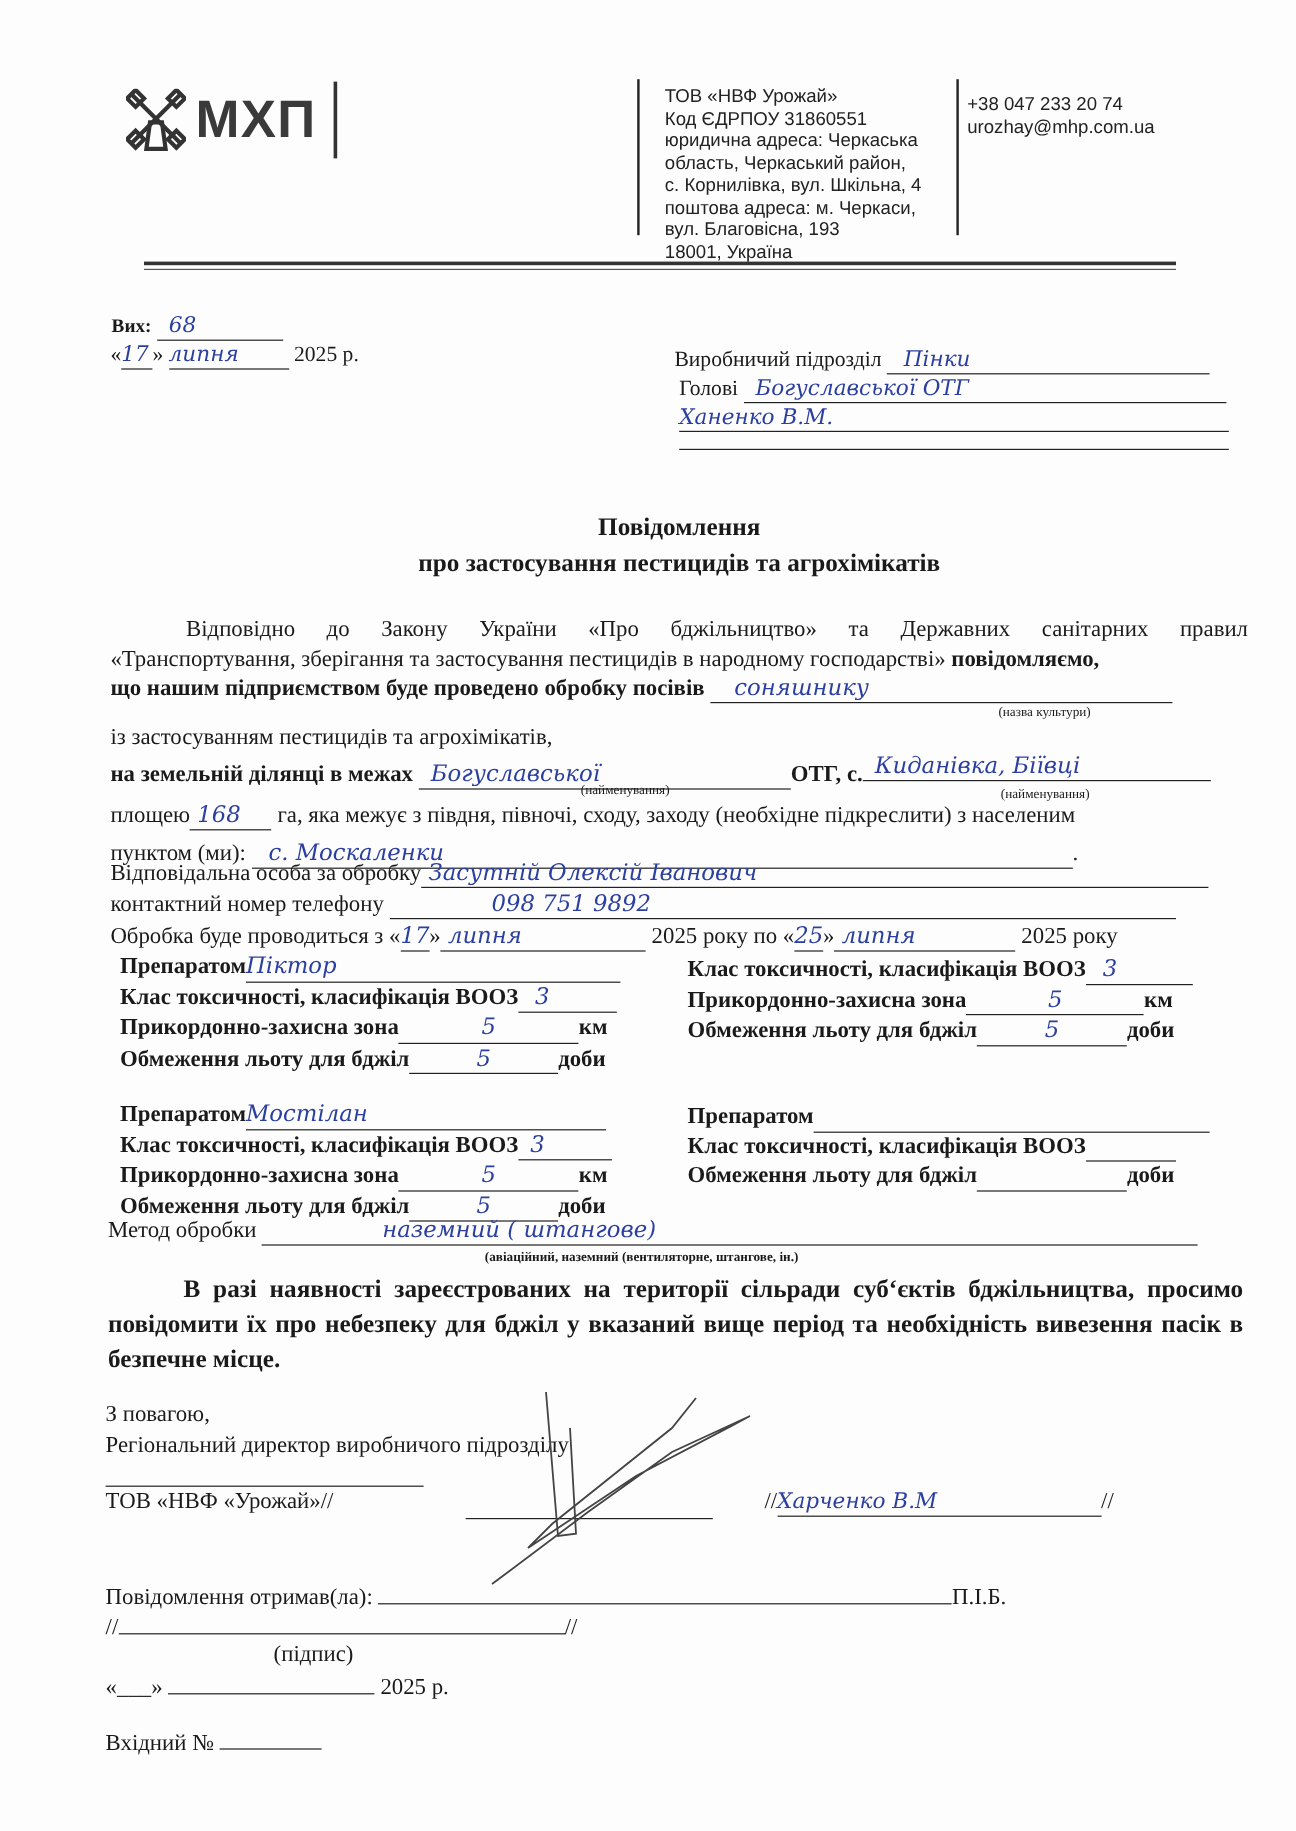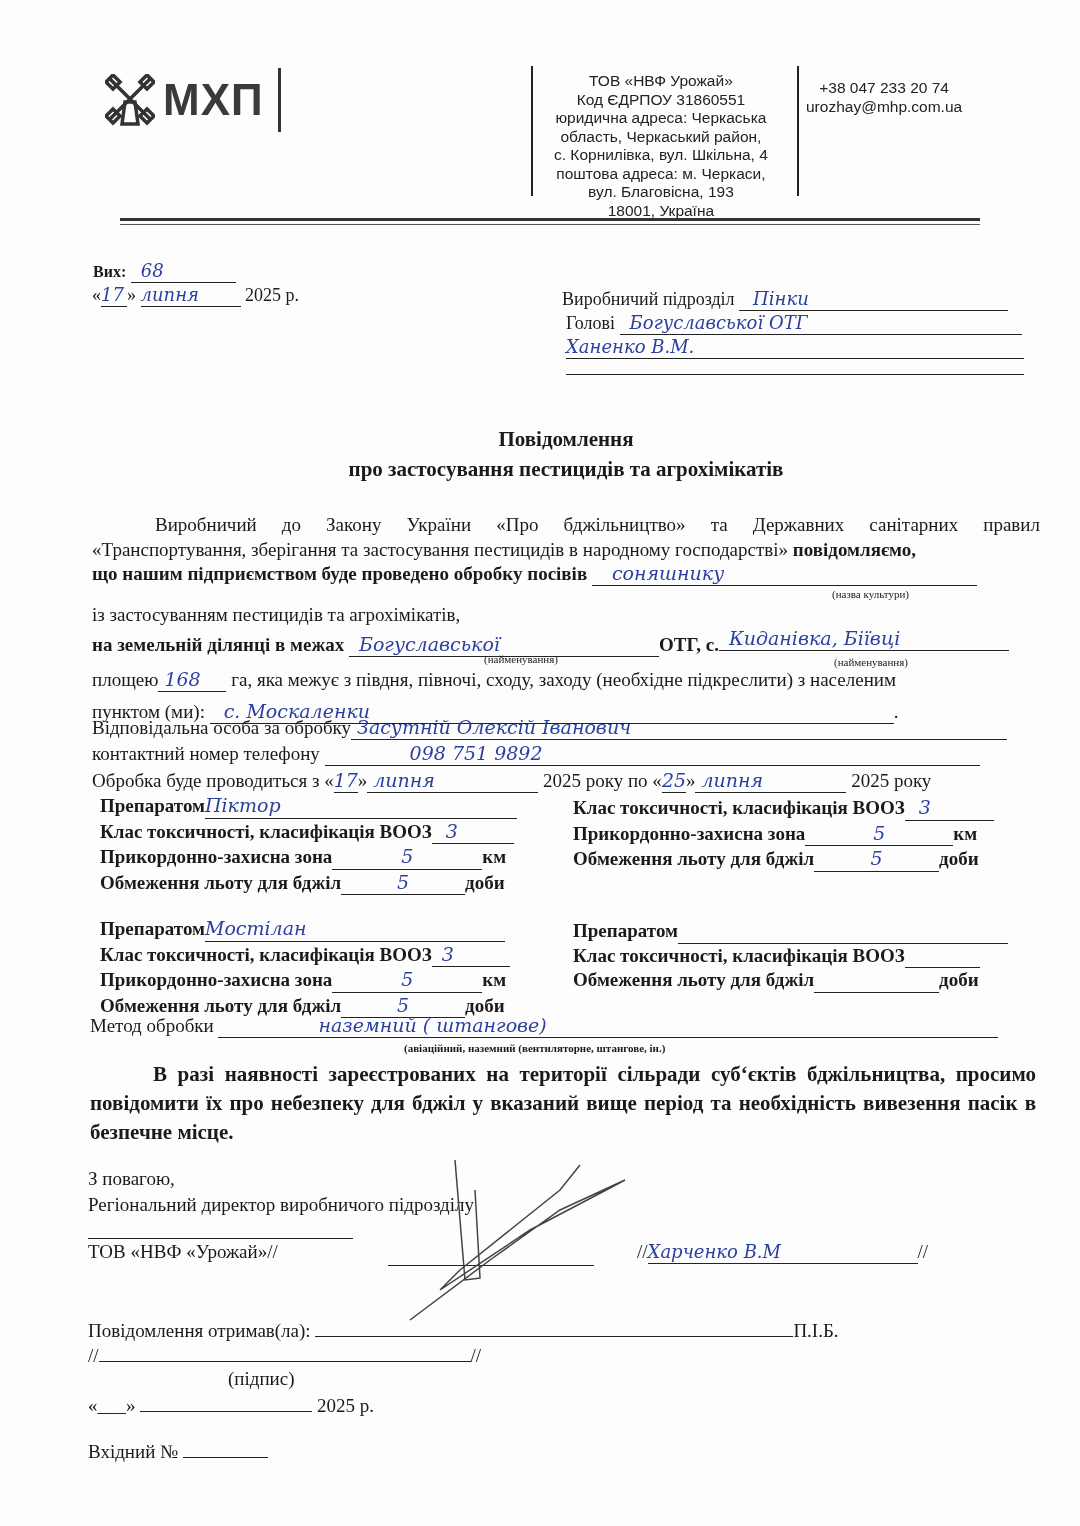--- a/index.html
+++ b/index.html
@@ -10,21 +10,21 @@
   .ul { border-bottom: 1.5px solid #222; display: inline-block; }
   .cap { font-size: 11px; }
   .b { font-weight: bold; }
 
   
   .logo { left: 105px; top: 68px; display: flex; align-items: center; }
   .logo-text { font-family: "Liberation Sans", sans-serif; font-weight: bold;
                font-size: 44px; color: #3a3a3a; letter-spacing: 1px; }
   .logo-sep { width: 3px; height: 64px; background: #333; margin: 0 14px; }
   .vline { width: 2px; background: #222; }
-  .addr { font-family: "Liberation Sans", sans-serif; font-size: 15.5px; line-height: 18.5px; color: #222; text-align: center; }
+  .addr { font-family: "Liberation Sans", sans-serif; font-size: 15.5px; line-height: 18.5px; color: #222; }
   .hrule1 { left: 120px; top: 218px; width: 860px; height: 3px; background: #333; }
   .hrule2 { left: 120px; top: 224px; width: 860px; height: 1px; background: #555; }
 
   .txt { font-size: 18px; line-height: 22px; }
   .row { white-space: nowrap; }
   .title { width: 1080px; text-align: center; font-weight: bold; font-size: 21px; }
   .para { font-size: 19px; line-height: 23px; }
   .bold-para { font-weight: bold; font-size: 21px; line-height: 29px; text-align: justify; }
 </style>
 </head>
@@ -83,21 +83,21 @@
   <span class="ul hw" style="width:392px; padding-left:10px;">Богуславської ОТГ</span>
 </div>
 <div class="abs txt row" style="left:566px; top:336px;">
   <span class="ul hw" style="width:458px;">Ханенко В.М.</span>
 </div>
 <div class="abs" style="left:566px; top:374px; width:458px; border-bottom:1.5px solid #222;"></div>
 
 <div class="abs title" style="left:0; top:427px; padding-left:52px; box-sizing:border-box;">Повідомлення</div>
 <div class="abs title" style="left:0; top:457px; padding-left:52px; box-sizing:border-box;">про застосування пестицидів та агрохімікатів</div>
 
-<div class="abs para row" style="left:155px; top:513px; width:885px; text-align:justify; text-align-last:justify;">Виробничий до Закону України «Про бджільництво» та Державних санітарних правил</div>
+<div class="abs para row" style="left:155px; top:513px; width:885px; text-align:justify; text-align-last:justify;">Відповідно до Закону України «Про бджільництво» та Державних санітарних правил</div>
 <div class="abs para row" style="left:92px; top:538px;">
   <span>«Транспортування, зберігання та застосування пестицидів в народному господарстві»</span>
   <span class="b">повідомляємо,</span>
 </div>
 <div class="abs para row" style="left:92px; top:562px;">
   <span class="b">що нашим підприємством буде проведено обробку посівів</span>
   <span class="ul hw" style="width:365px; padding-left:20px;">соняшнику</span>
 </div>
 <div class="abs cap" style="left:832px; top:588px;">(назва культури)</div>
 

